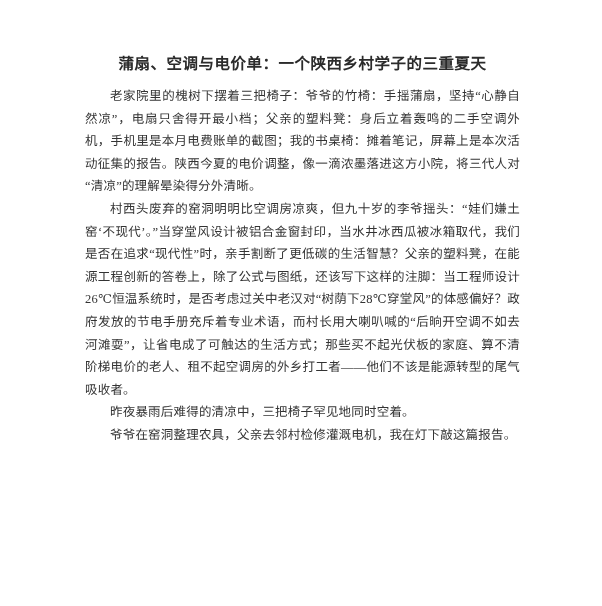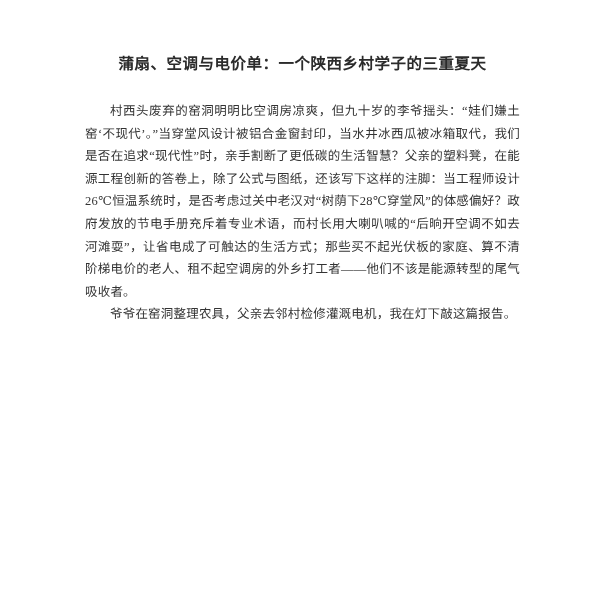--- a/index.html
+++ b/index.html
@@ -12,21 +12,21 @@
     width: 602px;
     height: 606px;
     box-sizing: border-box;
     background: #ffffff;
     padding: 52px 82px 0 85px;
     overflow: hidden;
     font-family: "Liberation Serif", "DejaVu Serif", serif;
     color: #2f2f2f;
   }
   .doc-title {
-    margin: 0 0 24px 0;
+    margin: 0 0 9px 0;
     font-size: 15.5px;
     font-weight: bold;
     text-align: center;
     line-height: 24px;
     color: #2b2b2b;
     letter-spacing: 0.5px;
   }
   .doc-body p {
     margin: 0;
     font-size: 12.5px;
@@ -36,17 +36,19 @@
     letter-spacing: 0.2px;
     color: #333333;
   }
 </style>
 </head>
 <body>
 
 <div class="page">
   <h1 class="doc-title">蒲扇、空调与电价单：一个陕西乡村学子的三重夏天</h1>
   <div class="doc-body">
+    <p>老家院里的槐树下摆着三把椅子：爷爷的竹椅：手摇蒲扇，坚持“心静自然凉”，电扇只舍得开最小档；父亲的塑料凳：身后立着轰鸣的二手空调外机，手机里是本月电费账单的截图；我的书桌椅：摊着笔记，屏幕上是本次活动征集的报告。陕西今夏的电价调整，像一滴浓墨落进这方小院，将三代人对“清凉”的理解晕染得分外清晰。</p>
     <p>村西头废弃的窑洞明明比空调房凉爽，但九十岁的李爷摇头：“娃们嫌土窑‘不现代’。”当穿堂风设计被铝合金窗封印，当水井冰西瓜被冰箱取代，我们是否在追求“现代性”时，亲手割断了更低碳的生活智慧？父亲的塑料凳，在能源工程创新的答卷上，除了公式与图纸，还该写下这样的注脚：当工程师设计26℃恒温系统时，是否考虑过关中老汉对“树荫下28℃穿堂风”的体感偏好？政府发放的节电手册充斥着专业术语，而村长用大喇叭喊的“后晌开空调不如去河滩耍”，让省电成了可触达的生活方式；那些买不起光伏板的家庭、算不清阶梯电价的老人、租不起空调房的外乡打工者——他们不该是能源转型的尾气吸收者。</p>
+    <p>昨夜暴雨后难得的清凉中，三把椅子罕见地同时空着。</p>
     <p>爷爷在窑洞整理农具，父亲去邻村检修灌溉电机，我在灯下敲这篇报告。</p>
 
   </div>
 </div>
 
 </body></html>

